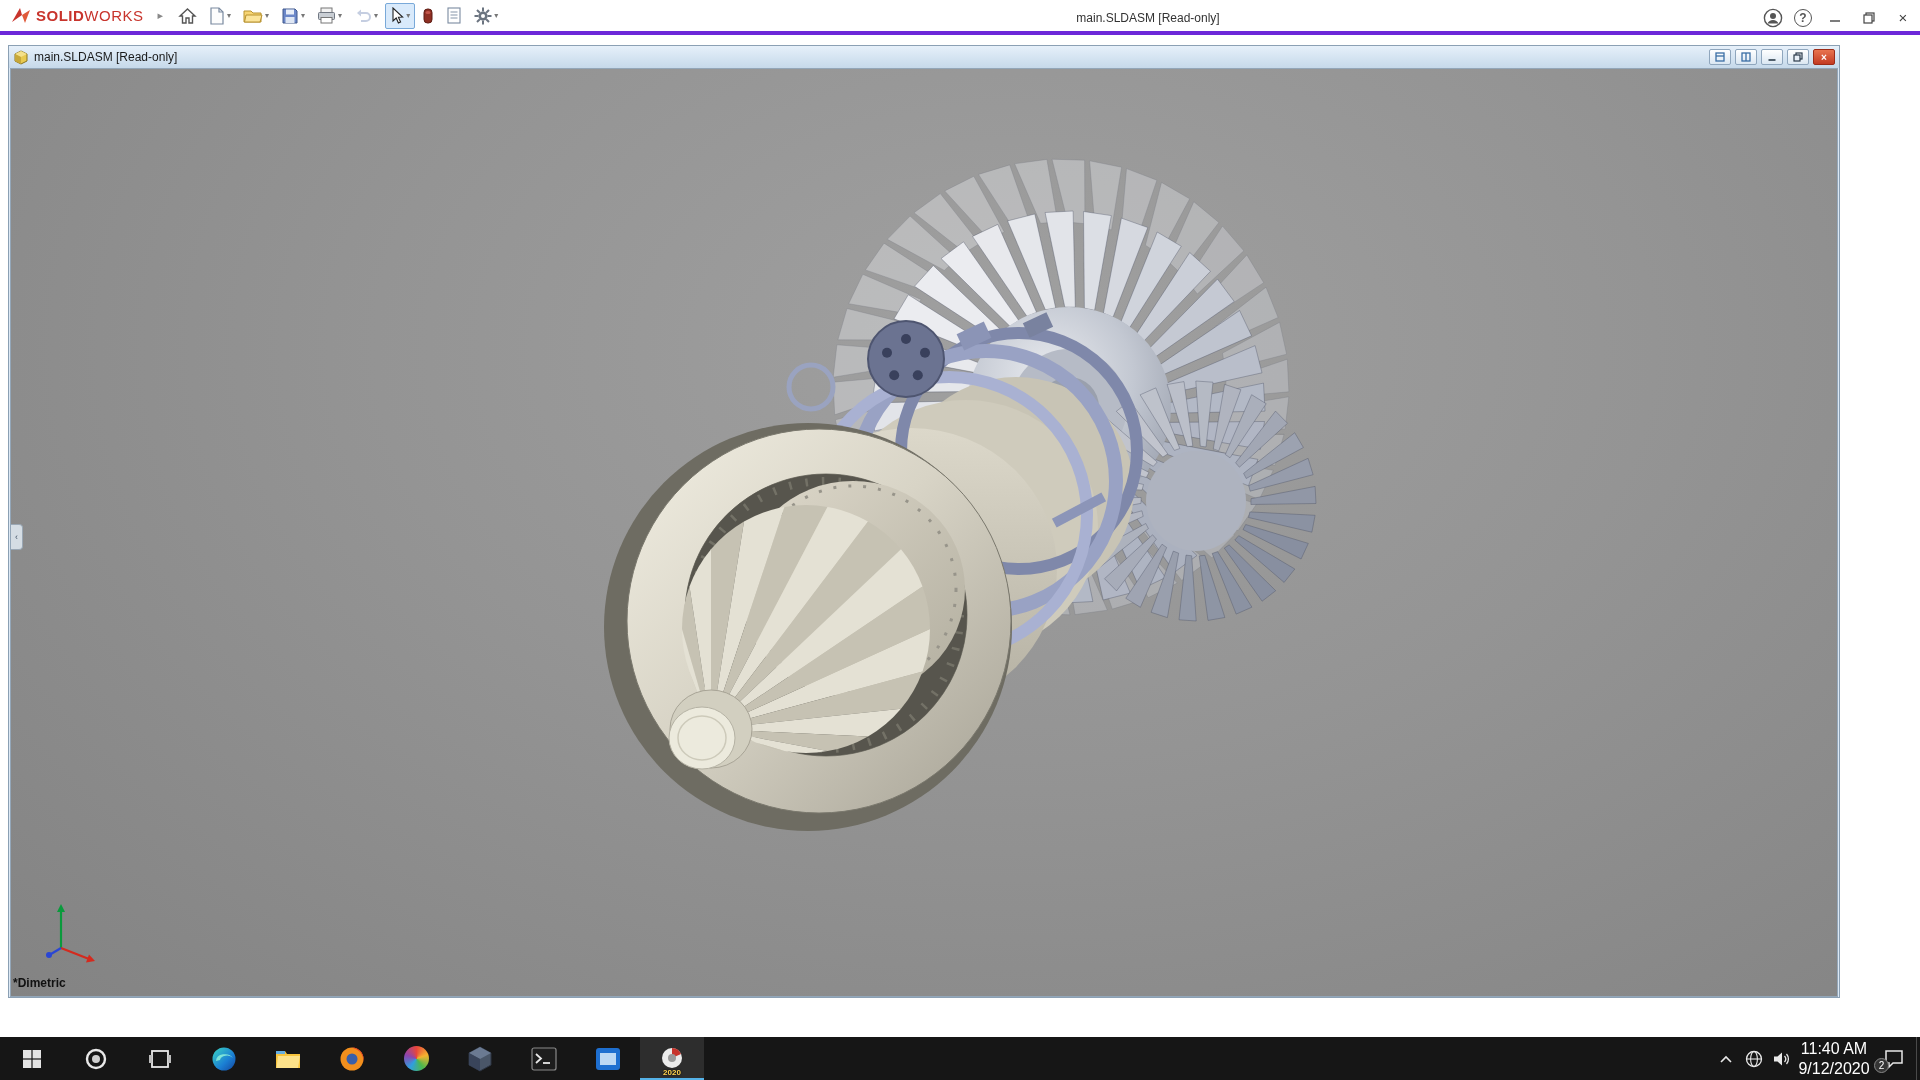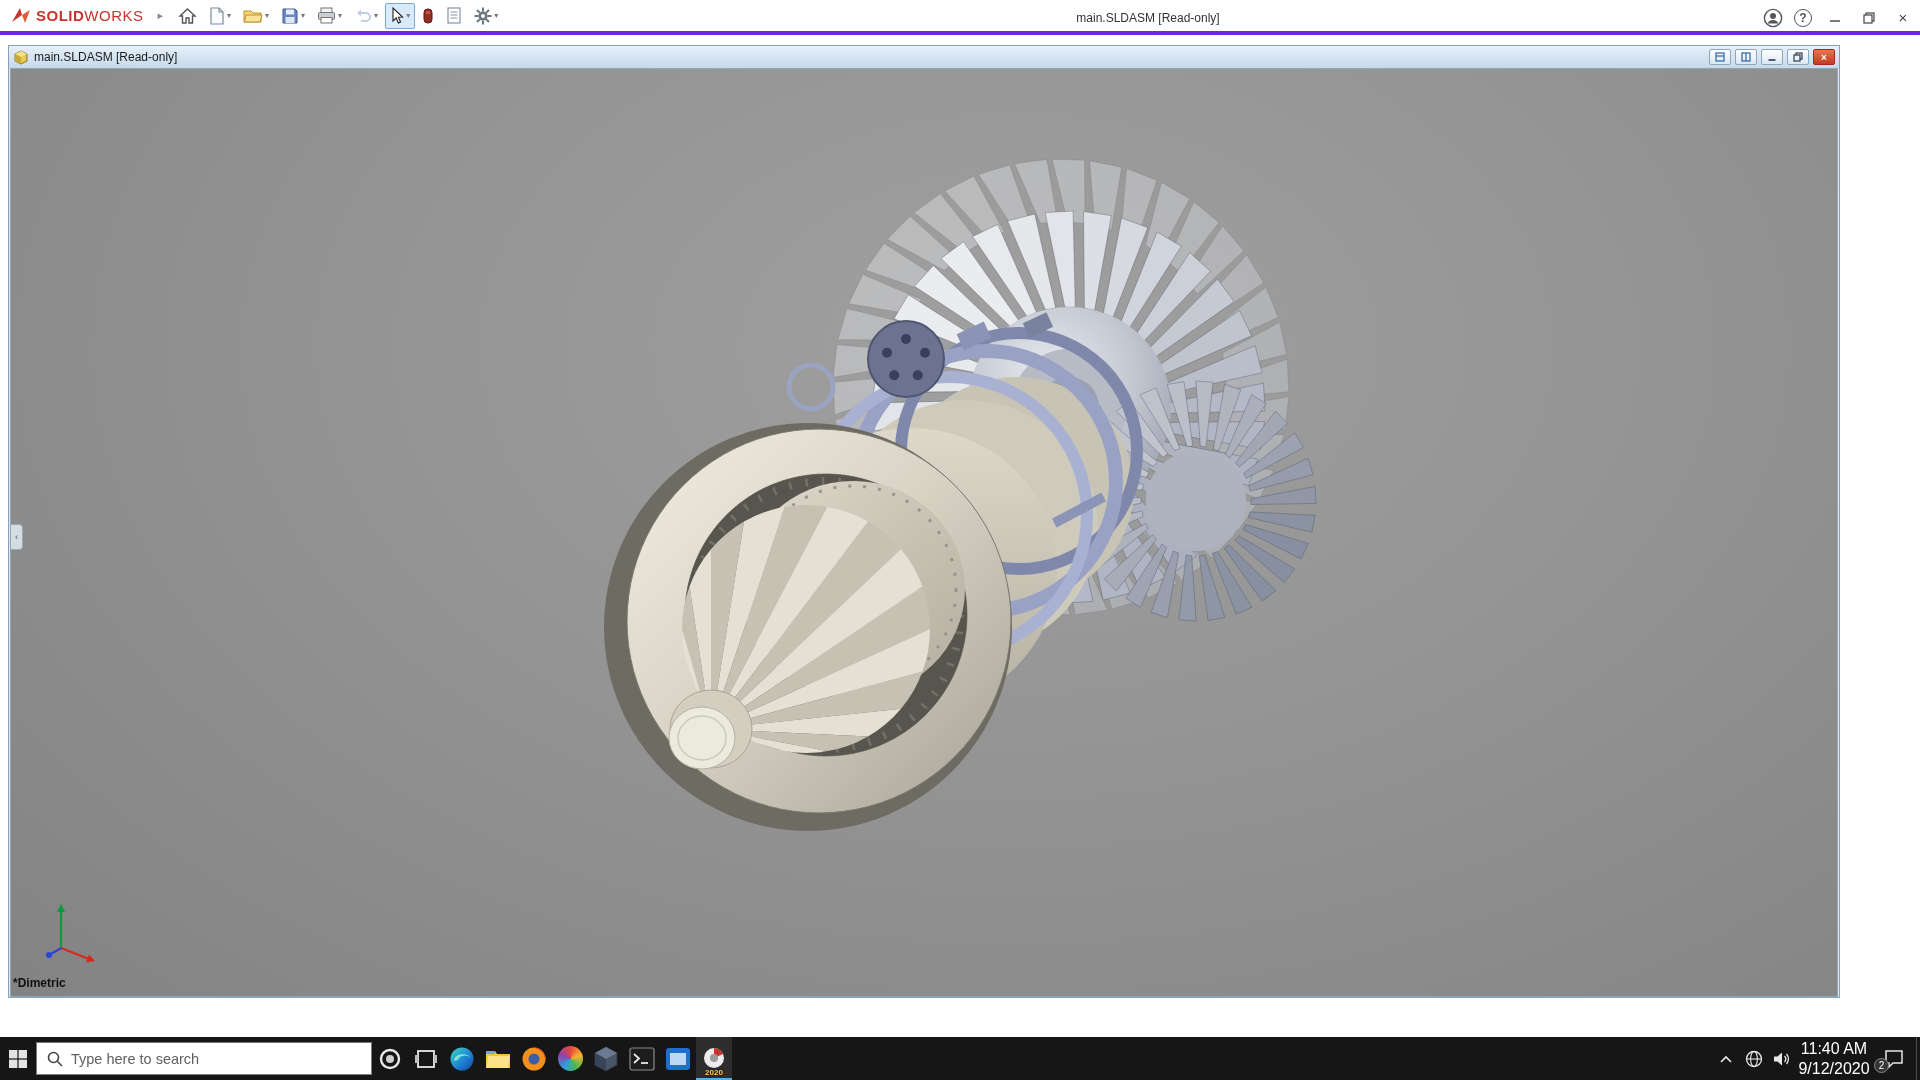--- a/index.html
+++ b/index.html
@@ -43,21 +43,21 @@
   .viewport svg.engine { position:absolute; left:0; top:0; }
   .view-label { position:absolute; left:2px; bottom:6px; font-size:12px; font-weight:bold; color:#111; }
   .triad { position:absolute; left:20px; bottom:28px; }
   .panel-tab { position:absolute; left:0; top:455px; width:12px; height:26px; background:#d5dde4;
                border:1px solid #9aa7b4; border-left:none; border-radius:0 4px 4px 0; color:#456;
                font-size:9px; display:flex; align-items:center; justify-content:center; }
 
   
   .taskbar { position:absolute; left:0; bottom:0; width:1920px; height:43px; background:#161616;
              display:flex; align-items:center; }
-  .tb-item { width:36px; height:43px; display:flex; align-items:center; justify-content:center; flex:0 0 auto; }
+  .tb-item { width:64px; height:43px; display:flex; align-items:center; justify-content:center; flex:0 0 auto; }
   .search-box { width:336px; height:33px; background:#ffffff; border:1px solid #7a7a7a; display:flex;
                 align-items:center; padding:0 10px; gap:8px; flex:0 0 auto; }
   .search-box input { border:none; outline:none; font-size:14.5px; color:#333; width:260px;
                       font-family:"Liberation Sans","DejaVu Sans",sans-serif; }
   .search-box input::placeholder { color:#5f5f5f; }
   .sw-task { position:relative; background:#2d2d2d; border-bottom:2px solid #55b2e8; }
   .sw-year { position:absolute; bottom:1px; left:50%; transform:translateX(-50%); font-size:8px;
              font-weight:bold; color:#ffd34d; text-shadow:0 0 2px #000; }
   .ball { width:25px; height:25px; border-radius:50%;
           background:conic-gradient(#e8453c,#f5b32f,#4cb84c,#2f9fe0,#8e44ad,#e8453c); }
@@ -434,27 +434,20 @@
 
 <div class="taskbar">
   <div class="tb-item">
     <svg width="18" height="18" viewBox="0 0 18 18">
       <rect x="0" y="0" width="8.4" height="8.4" fill="#e4e4e4"></rect>
         <rect x="9.6" y="0" width="8.4" height="8.4" fill="#e4e4e4"></rect>
       <rect x="0" y="9.6" width="8.4" height="8.4" fill="#e4e4e4"></rect>
         <rect x="9.6" y="9.6" width="8.4" height="8.4" fill="#e4e4e4"></rect>
     </svg>
   </div>
-  <div class="search-box">
-    <svg width="16" height="16" viewBox="0 0 16 16">
-      <circle cx="6.5" cy="6.5" r="5" fill="none" stroke="#454545" stroke-width="1.6"></circle>
-      <line x1="10.3" y1="10.3" x2="15" y2="15" stroke="#454545" stroke-width="1.6"></line>
-    </svg>
-    <input type="text" placeholder="Type here to search" style="">
-  </div>
   <div class="tb-item">
     <svg width="24" height="24" viewBox="0 0 24 24">
       <circle cx="12" cy="12" r="9" fill="none" stroke="#e9e9e9" stroke-width="2.4"></circle>
       <circle cx="12" cy="12" r="4" fill="#cfcfcf"></circle>
     </svg>
   </div>
   <div class="tb-item">
     <svg width="24" height="24" viewBox="0 0 24 24">
       <rect x="4" y="4" width="16" height="16" fill="none" stroke="#e9e9e9" stroke-width="1.8"></rect>
       <rect x="1" y="8" width="3" height="8" fill="#bdbdbd"></rect>

